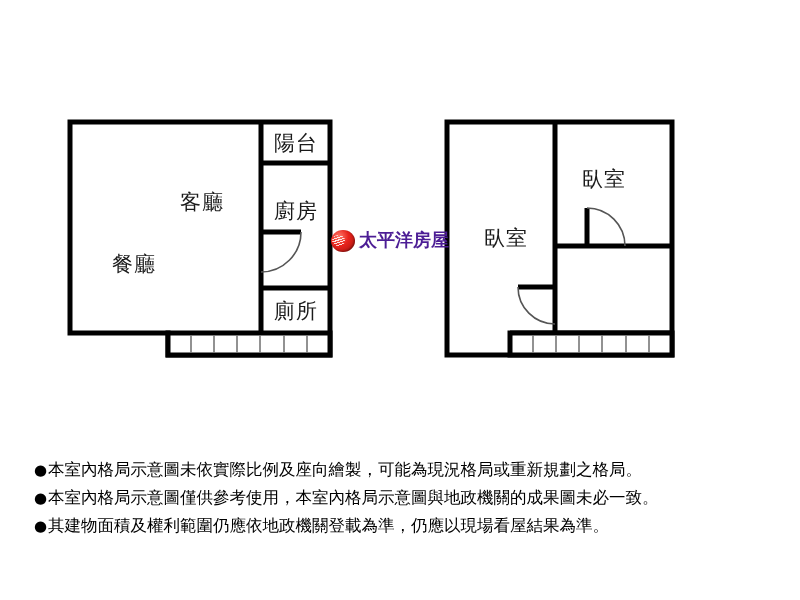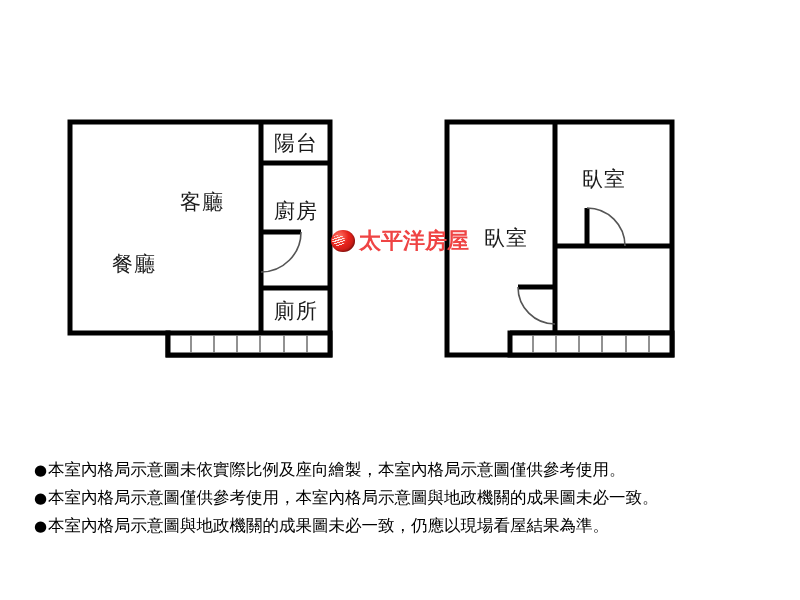--- a/index.html
+++ b/index.html
@@ -66,24 +66,24 @@
     border-radius: 50%;
     background:
       repeating-linear-gradient(
         -18deg,
         rgba(255,255,255,0.85) 0px,
         rgba(255,255,255,0.85) 1px,
         rgba(255,255,255,0.0) 1px,
         rgba(255,255,255,0.0) 2.4px);
   }
   #brand-name {
-    font-family: Liberation Sans, sans-serif;
-    font-size: 22px;
+    font-family: Liberation Mono, monospace;
+    font-size: 18px;
     font-weight: bold;
-    color: #ef4444;
+    color: #4c1d95;
     white-space: nowrap;
     line-height: 1;
   }
 
   
   #disclaimer-block {
     position: absolute;
     left: 34px;
     top: 458px;
     width: 740px;
@@ -185,23 +185,23 @@
   <div id="brand-watermark">
     <span id="brand-mark"></span>
     <span id="brand-name">太平洋房屋</span>
   </div>
 
 </div>
 
 <div id="disclaimer-block">
   <div class="note-line">
     <span class="note-bullet">●</span>
-    <span class="note-text">本室內格局示意圖未依實際比例及座向繪製，本室內格局示意圖僅供參考使用。</span>
+    <span class="note-text">本室內格局示意圖未依實際比例及座向繪製，可能為現況格局或重新規劃之格局。</span>
   </div>
   <div class="note-line">
     <span class="note-bullet">●</span>
     <span class="note-text">本室內格局示意圖僅供參考使用，本室內格局示意圖與地政機關的成果圖未必一致。</span>
   </div>
   <div class="note-line">
     <span class="note-bullet">●</span>
-    <span class="note-text">本室內格局示意圖與地政機關的成果圖未必一致，仍應以現場看屋結果為準。</span>
+    <span class="note-text">其建物面積及權利範圍仍應依地政機關登載為準，仍應以現場看屋結果為準。</span>
   </div>
 </div>
 
 </body></html>

